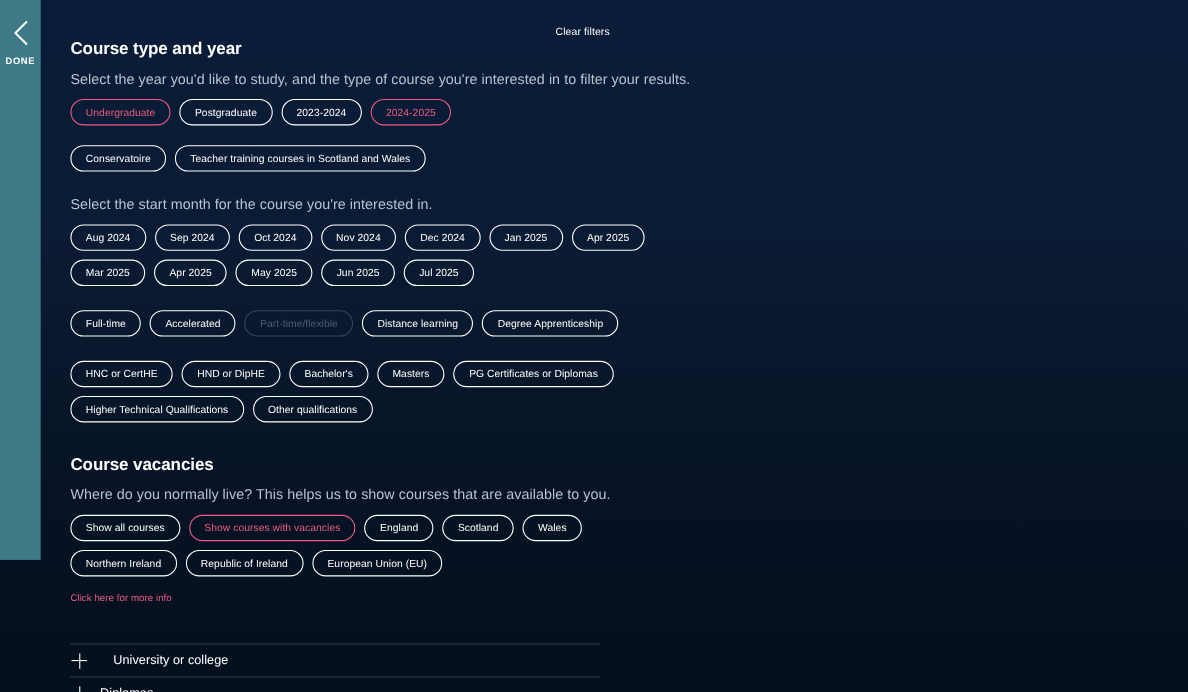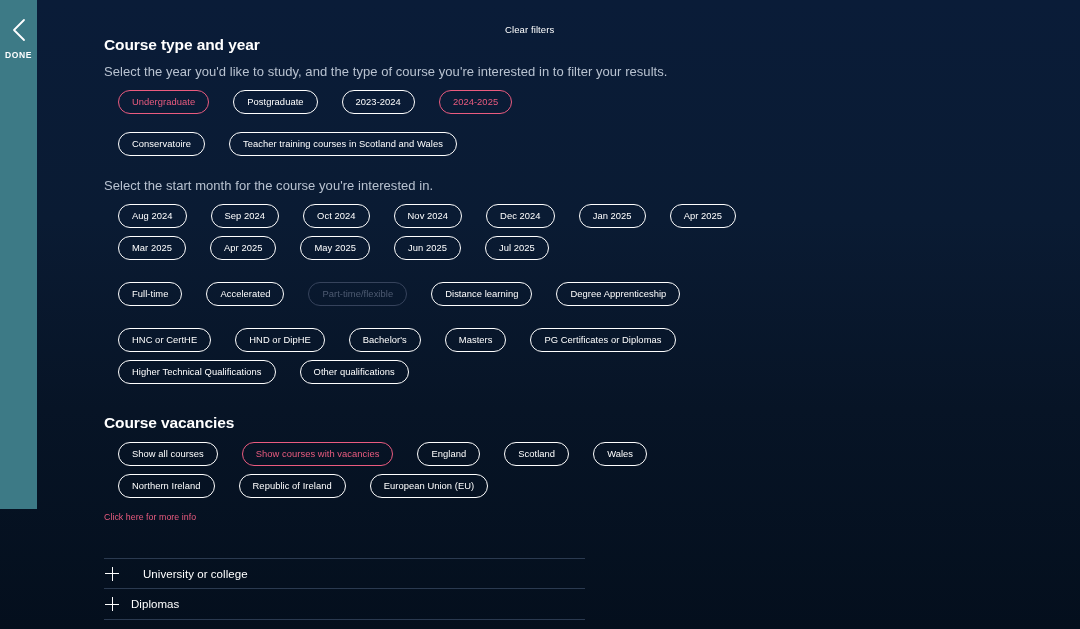--- a/index.html
+++ b/index.html
@@ -56,21 +56,20 @@
     letter-spacing: 0.6px;
     color: #ffffff;
   }
 
   
   .main {
     position: relative;
     flex: 1 1 auto;
     height: 629px;
     overflow: hidden;
-    padding-left: 40px;
   }
 
   .clear-filters {
     position: absolute;
     top: 24px;
     left: 468px;
     font-size: 9.5px;
     color: #ffffff;
     cursor: pointer;
     letter-spacing: 0.1px;
@@ -91,23 +90,22 @@
   p.helper {
     font-size: 13px;
     color: #b8c2d0;
     letter-spacing: 0.05px;
     margin-bottom: 11px;
   }
 
   .pill-row {
     display: flex;
     flex-wrap: wrap;
-    gap: 24px;
+    gap: 8px;
     margin-bottom: 8px;
-    margin-left: 14px;
   }
   .pill-row.gap-after { margin-bottom: 18px; }
   .pill-row.gap-after-lg { margin-bottom: 22px; }
 
   .pill {
     display: inline-flex;
     align-items: center;
     justify-content: center;
     height: 24px;
     padding: 0 13px;
@@ -262,20 +260,21 @@
           <button class="pill">PG Certificates or Diplomas</button>
         </div>
 
       <div class="pill-row">
           <button class="pill">Higher Technical Qualifications</button>
           <button class="pill">Other qualifications</button>
         </div>
 
       <div class="vacancy-section">
         <h2 class="section-title">Course vacancies</h2>
+        <p class="helper">Where do you normally live? This helps us to show courses that are available to you.</p>
 
         <div class="pill-row">
             <button class="pill">Show all courses</button>
             <button class="pill selected-outline">Show courses with vacancies</button>
             <button class="pill">England</button>
             <button class="pill">Scotland</button>
             <button class="pill">Wales</button>
           </div>
 
         <div class="pill-row">

